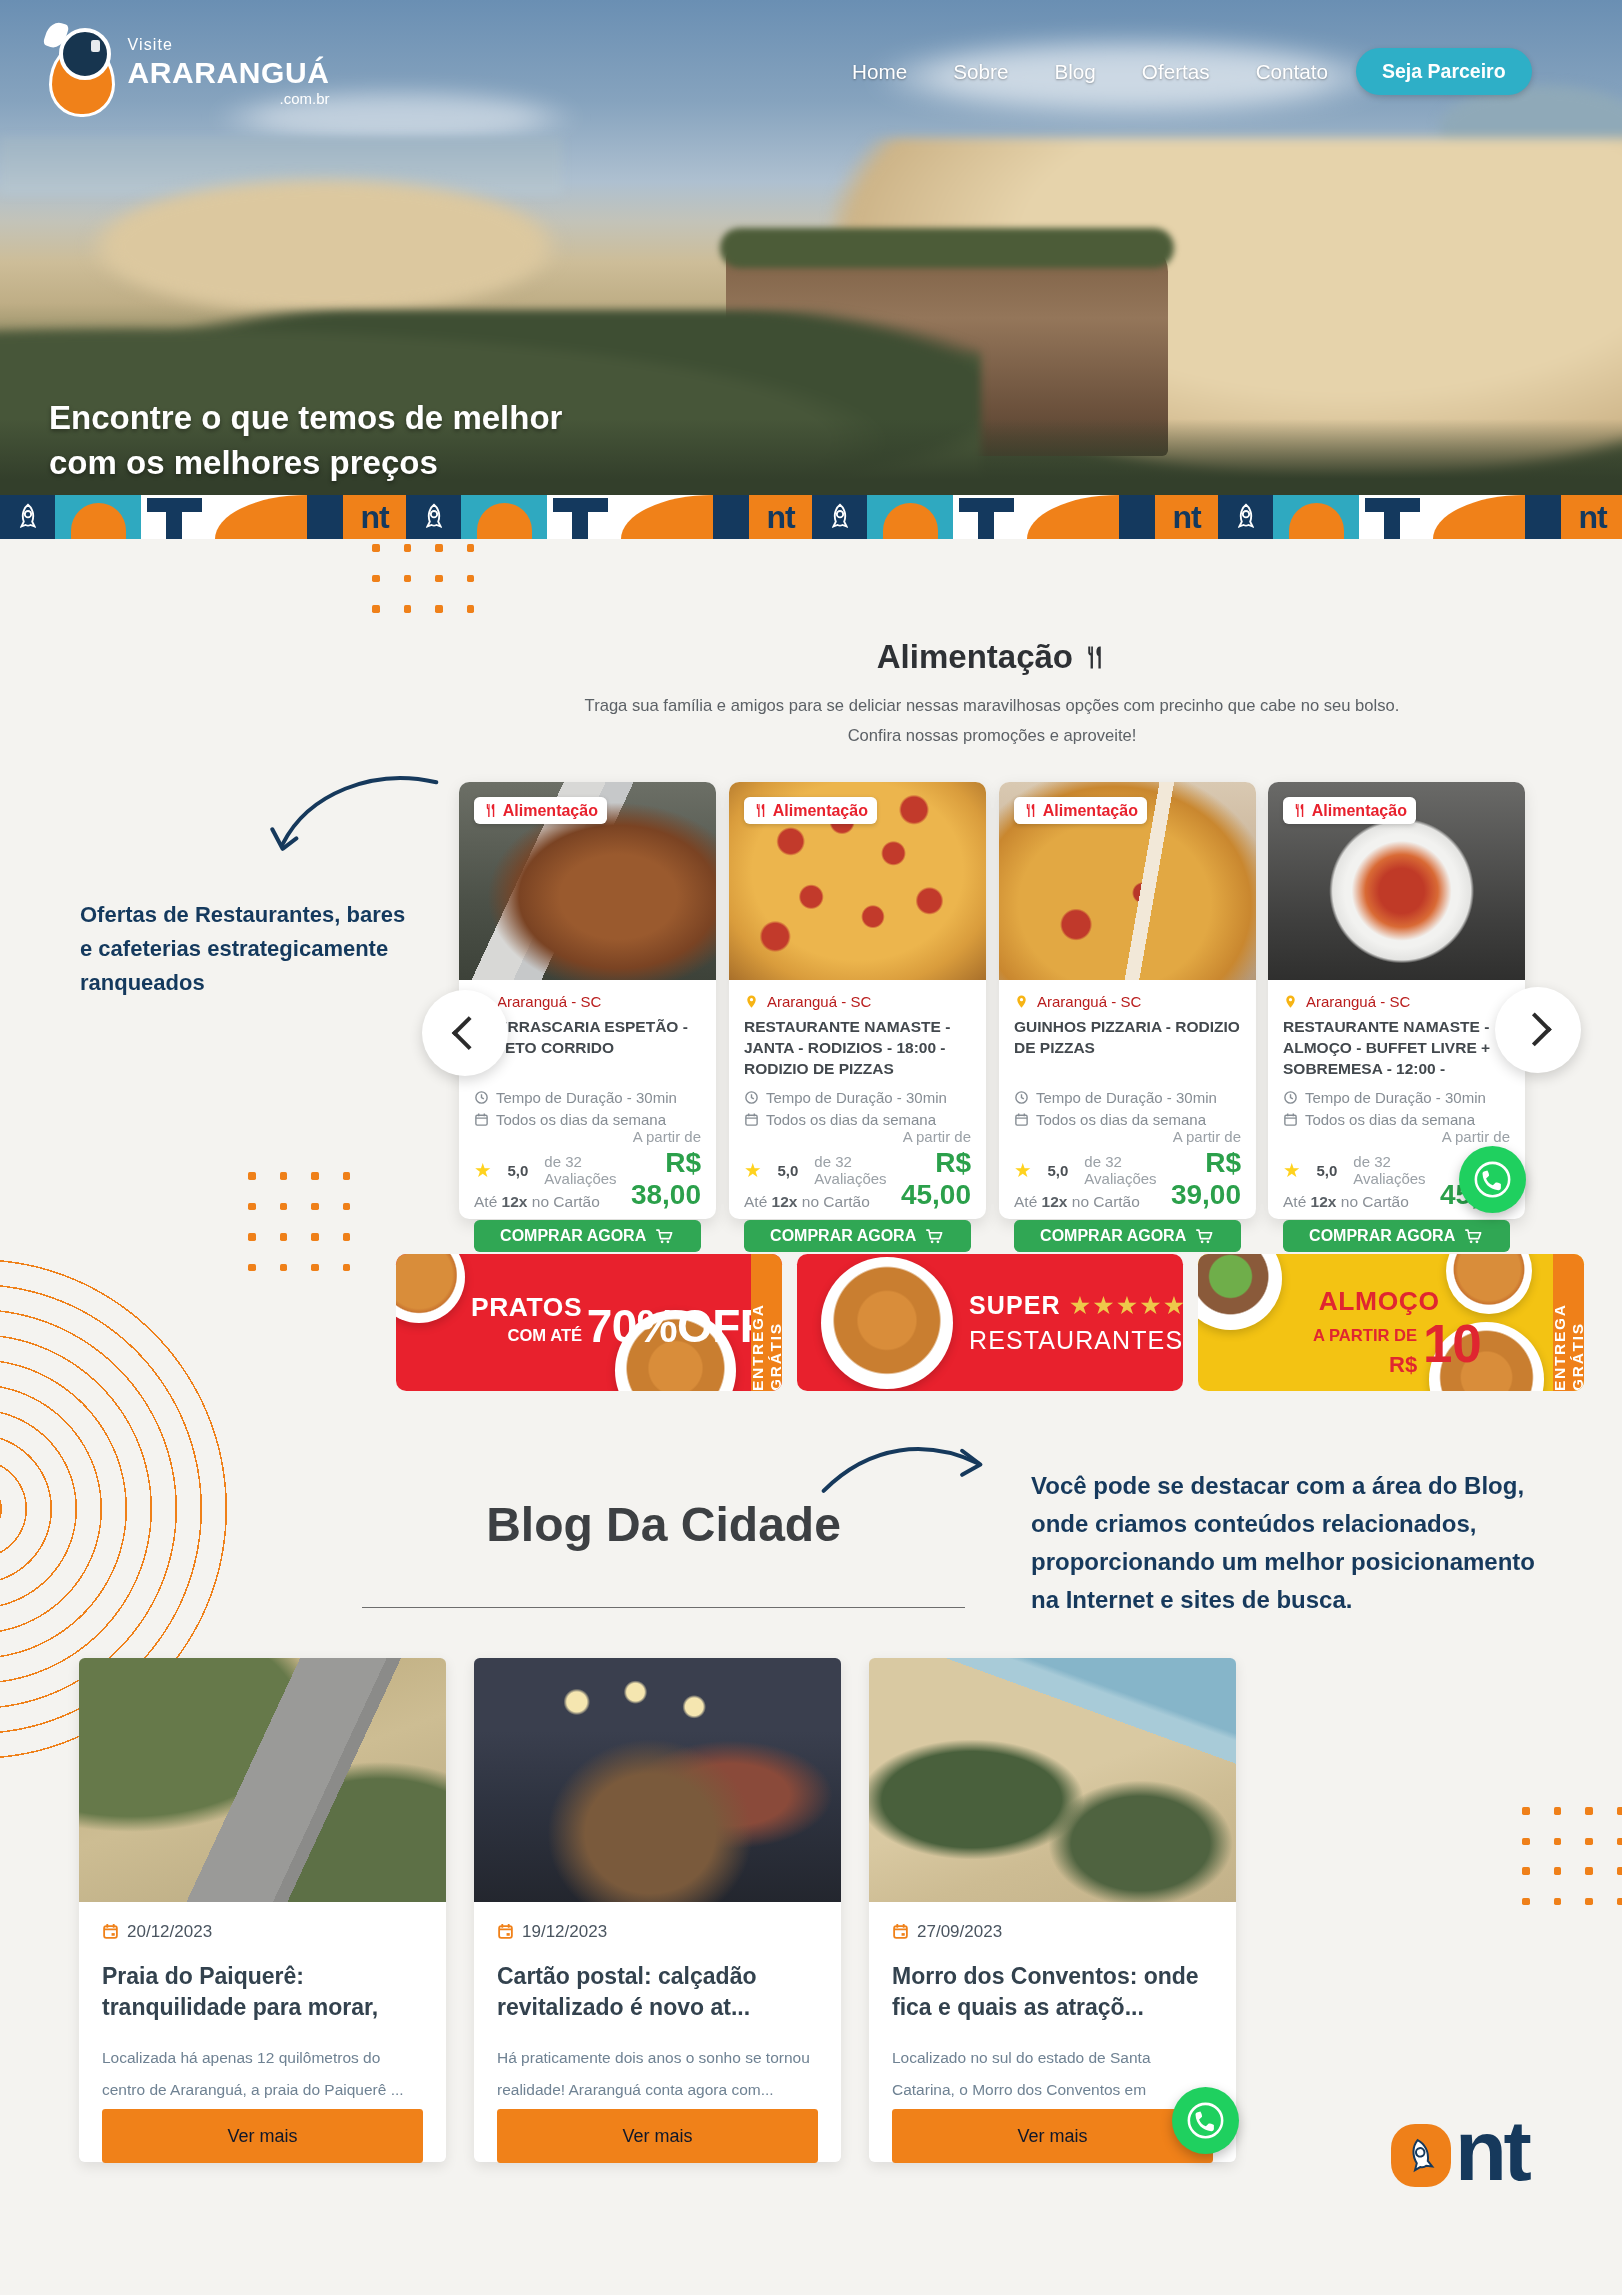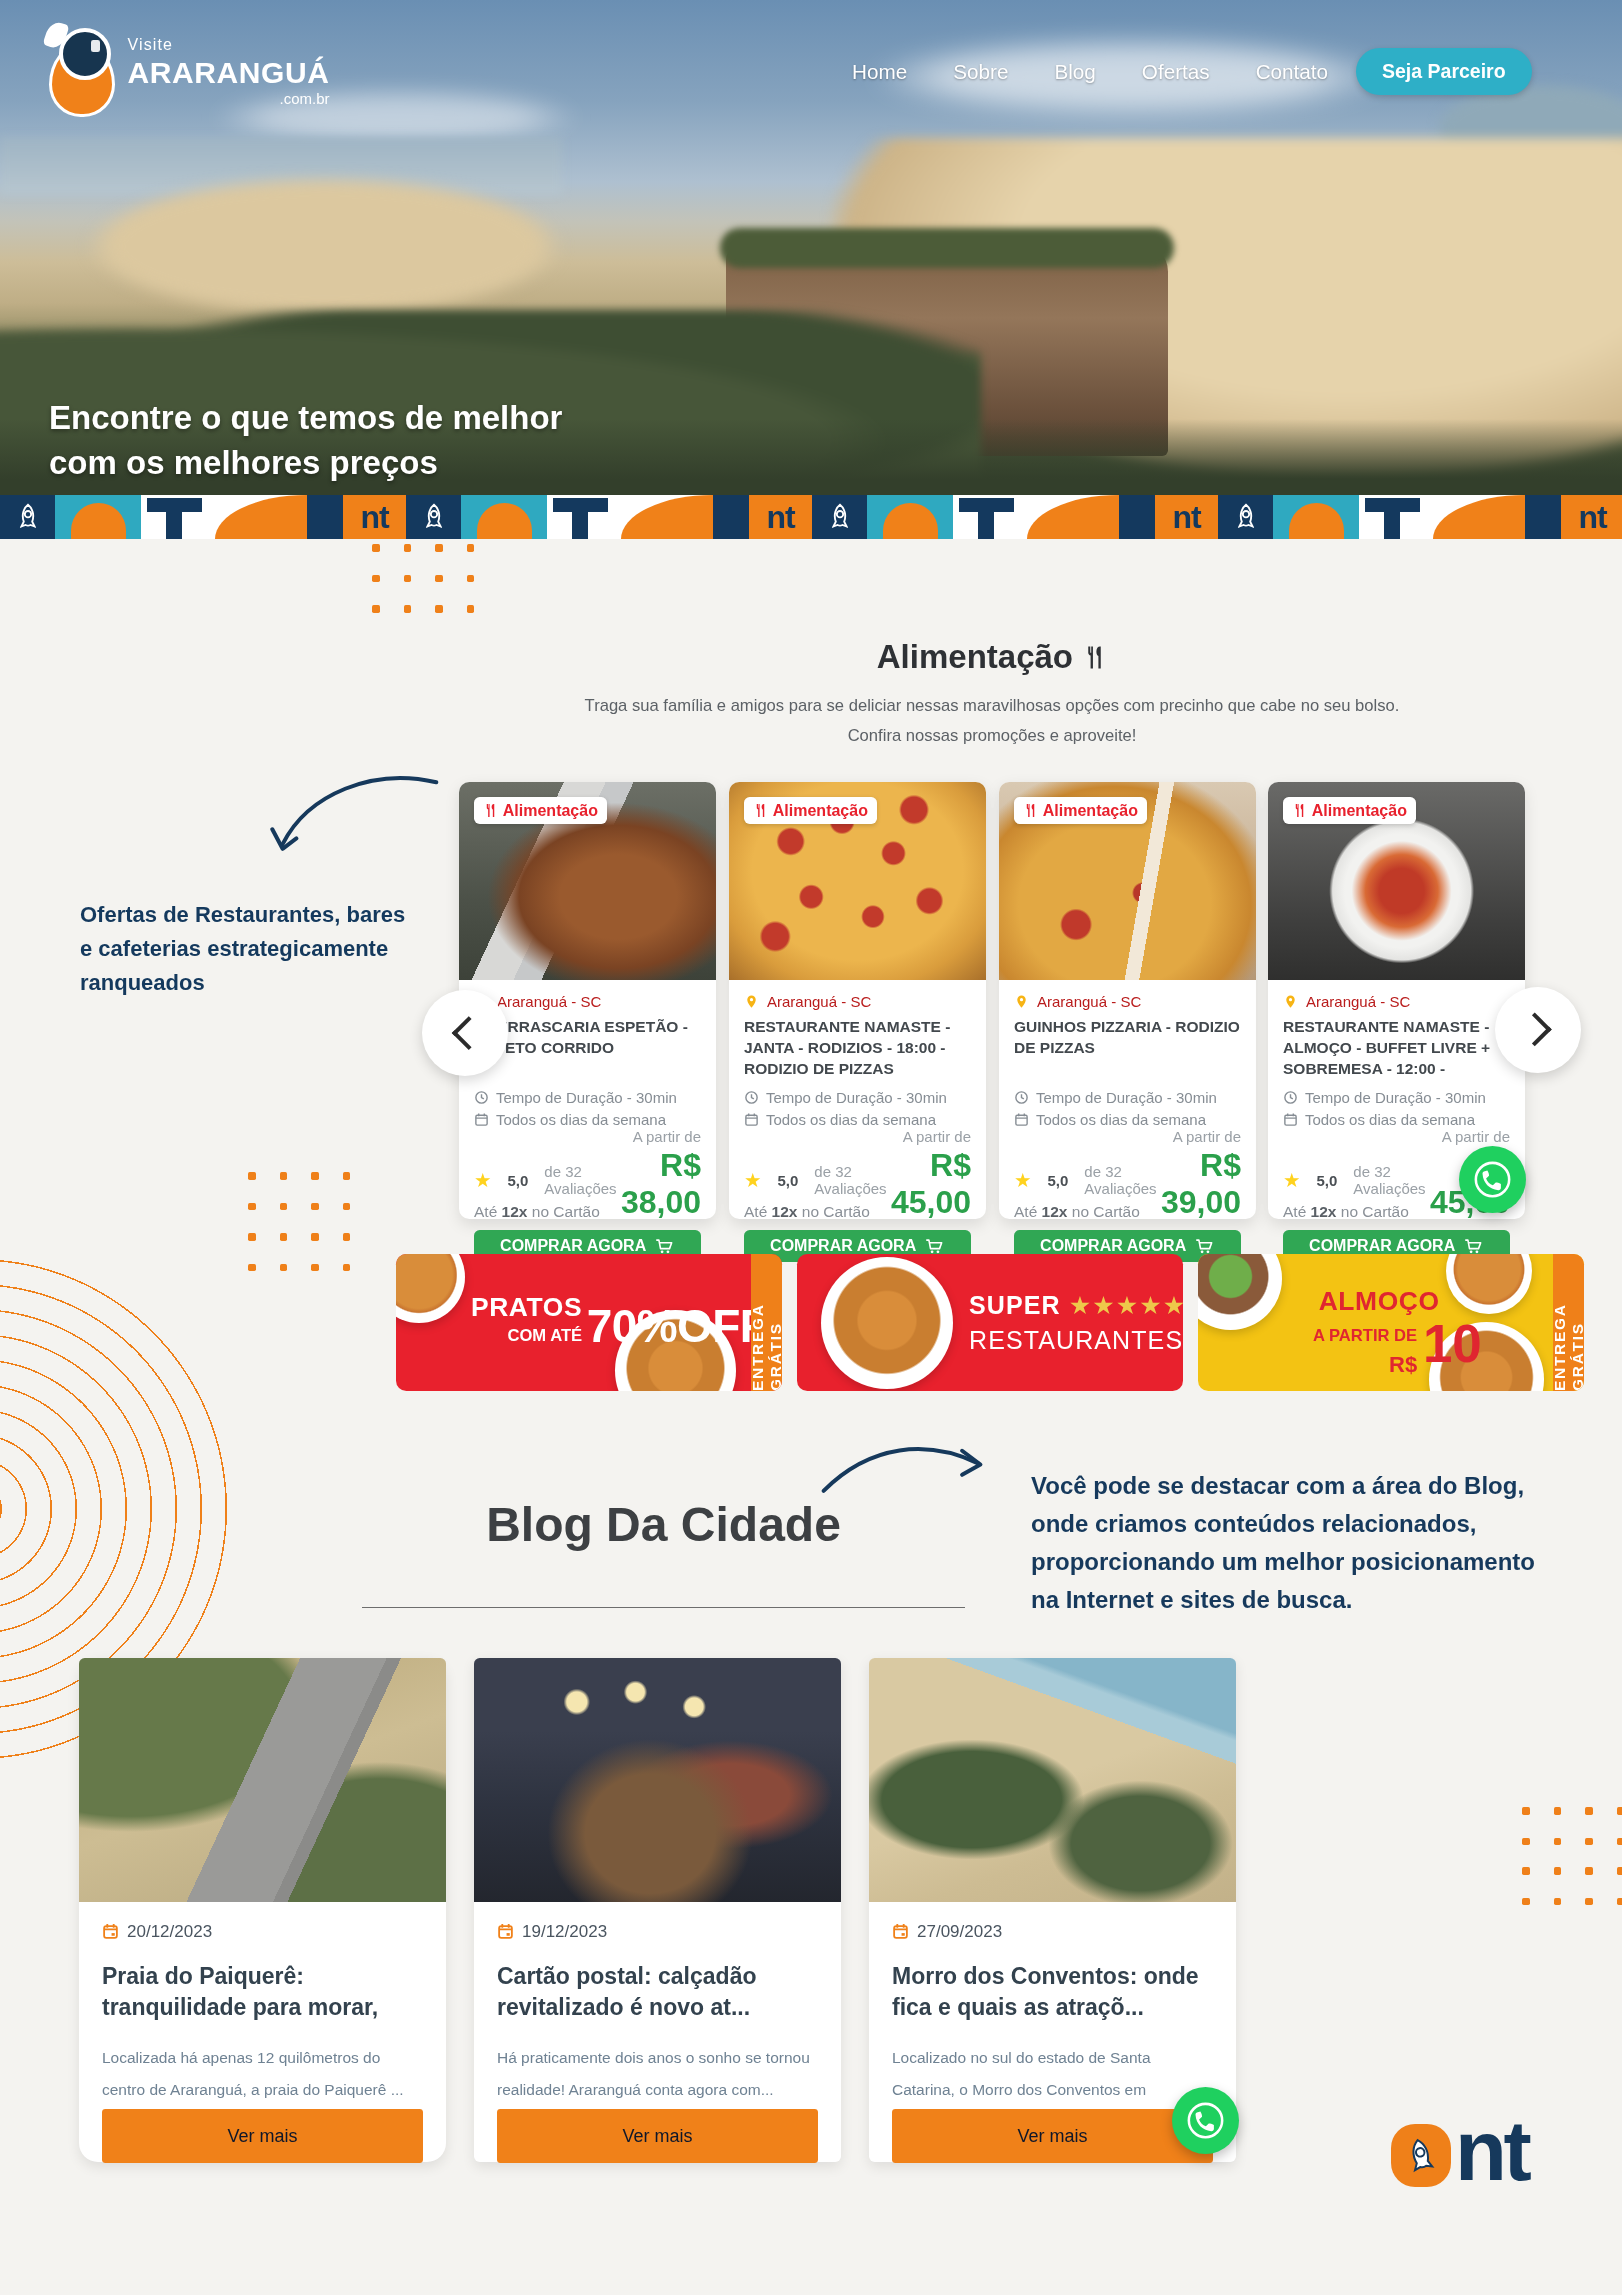--- a/index.html
+++ b/index.html
@@ -92,21 +92,21 @@
   .meta{color:#868d94;font-size:15px;display:flex;gap:6.9px;align-items:center;margin-top:4.6px;}
   .rating-area{margin-top:auto;display:flex;justify-content:space-between;align-items:flex-end;}
   .rat-left{display:flex;flex-direction:column;gap:5.7px;}
   .rat-line{display:flex;align-items:center;gap:16px;font-size:15px;color:#9aa0a6;}
   .rat-val{color:#4a4f54;font-weight:bold;}
   .star-icon::before{content:"★";color:#ffd21e;font-size:19.5px;line-height:1;}
   .inst{font-size:15.5px;color:#8a9097;}
   .inst b{color:#5a6066;}
   .price-col{text-align:right;}
   .from{font-size:15px;color:#9aa0a6;}
-  .price{font-size:32px;font-weight:bold;color:#2ba04b;margin-top:2.3px;}
+  .price{font-size:28px;font-weight:bold;color:#2ba04b;margin-top:2.3px;}
   .buy-btn{margin-top:9.2px;height:32px;background:#30a754;border-radius:5.7px;color:#fff;font-weight:bold;
     font-size:16px;display:flex;align-items:center;justify-content:center;gap:9.2px;cursor:pointer;}
 
   .img1{background:
     radial-gradient(ellipse at 62% 58%, #9a5a2e 0 26%, #7a4323 44%, transparent 58%),
     linear-gradient(115deg, transparent 30%, #d8d8d6 30% 42%, #c6c8c9 42% 50%, transparent 50%),
     linear-gradient(180deg,#6c6f66,#4c5148 60%,#3d4239);}
   .img2{background:
     radial-gradient(circle at 24% 30%, #c23a2b 0 5%, transparent 6%),
     radial-gradient(circle at 44% 20%, #c23a2b 0 5%, transparent 6%),
@@ -719,21 +719,21 @@
   </div>
   <div class="b-strip">
       <span>ENTREGA GRÁTIS</span>
     </div>
 </div>
 
 <div class="blog-head">Blog Da Cidade</div>
 <div class="blog-underline"></div>
 <div class="blog-promo">Você pode se destacar com a área do Blog, onde criamos conteúdos relacionados, proporcionando um melhor posicionamento na Internet e sites de busca.</div>
 
-<div class="bcard" style="left:79px;border-radius:19px;">
+<div class="bcard" style="left:79px;">
   <div class="bcard-img bimg1"></div>
   <div class="bcard-body">
     <div class="bdate">
       <svg width="17" height="17" viewBox="0 0 32 32">
           <rect x="4" y="6" width="24" height="22" rx="4" fill="none" stroke="#f08119" stroke-width="3.4"></rect>
           <path d="M10 2v7M22 2v7M4 12h24" stroke="#f08119" stroke-width="3.4"></path>
           <rect x="18" y="19" width="6" height="5" fill="#f08119"></rect>
         </svg>
       <span>20/12/2023</span>
     </div>

